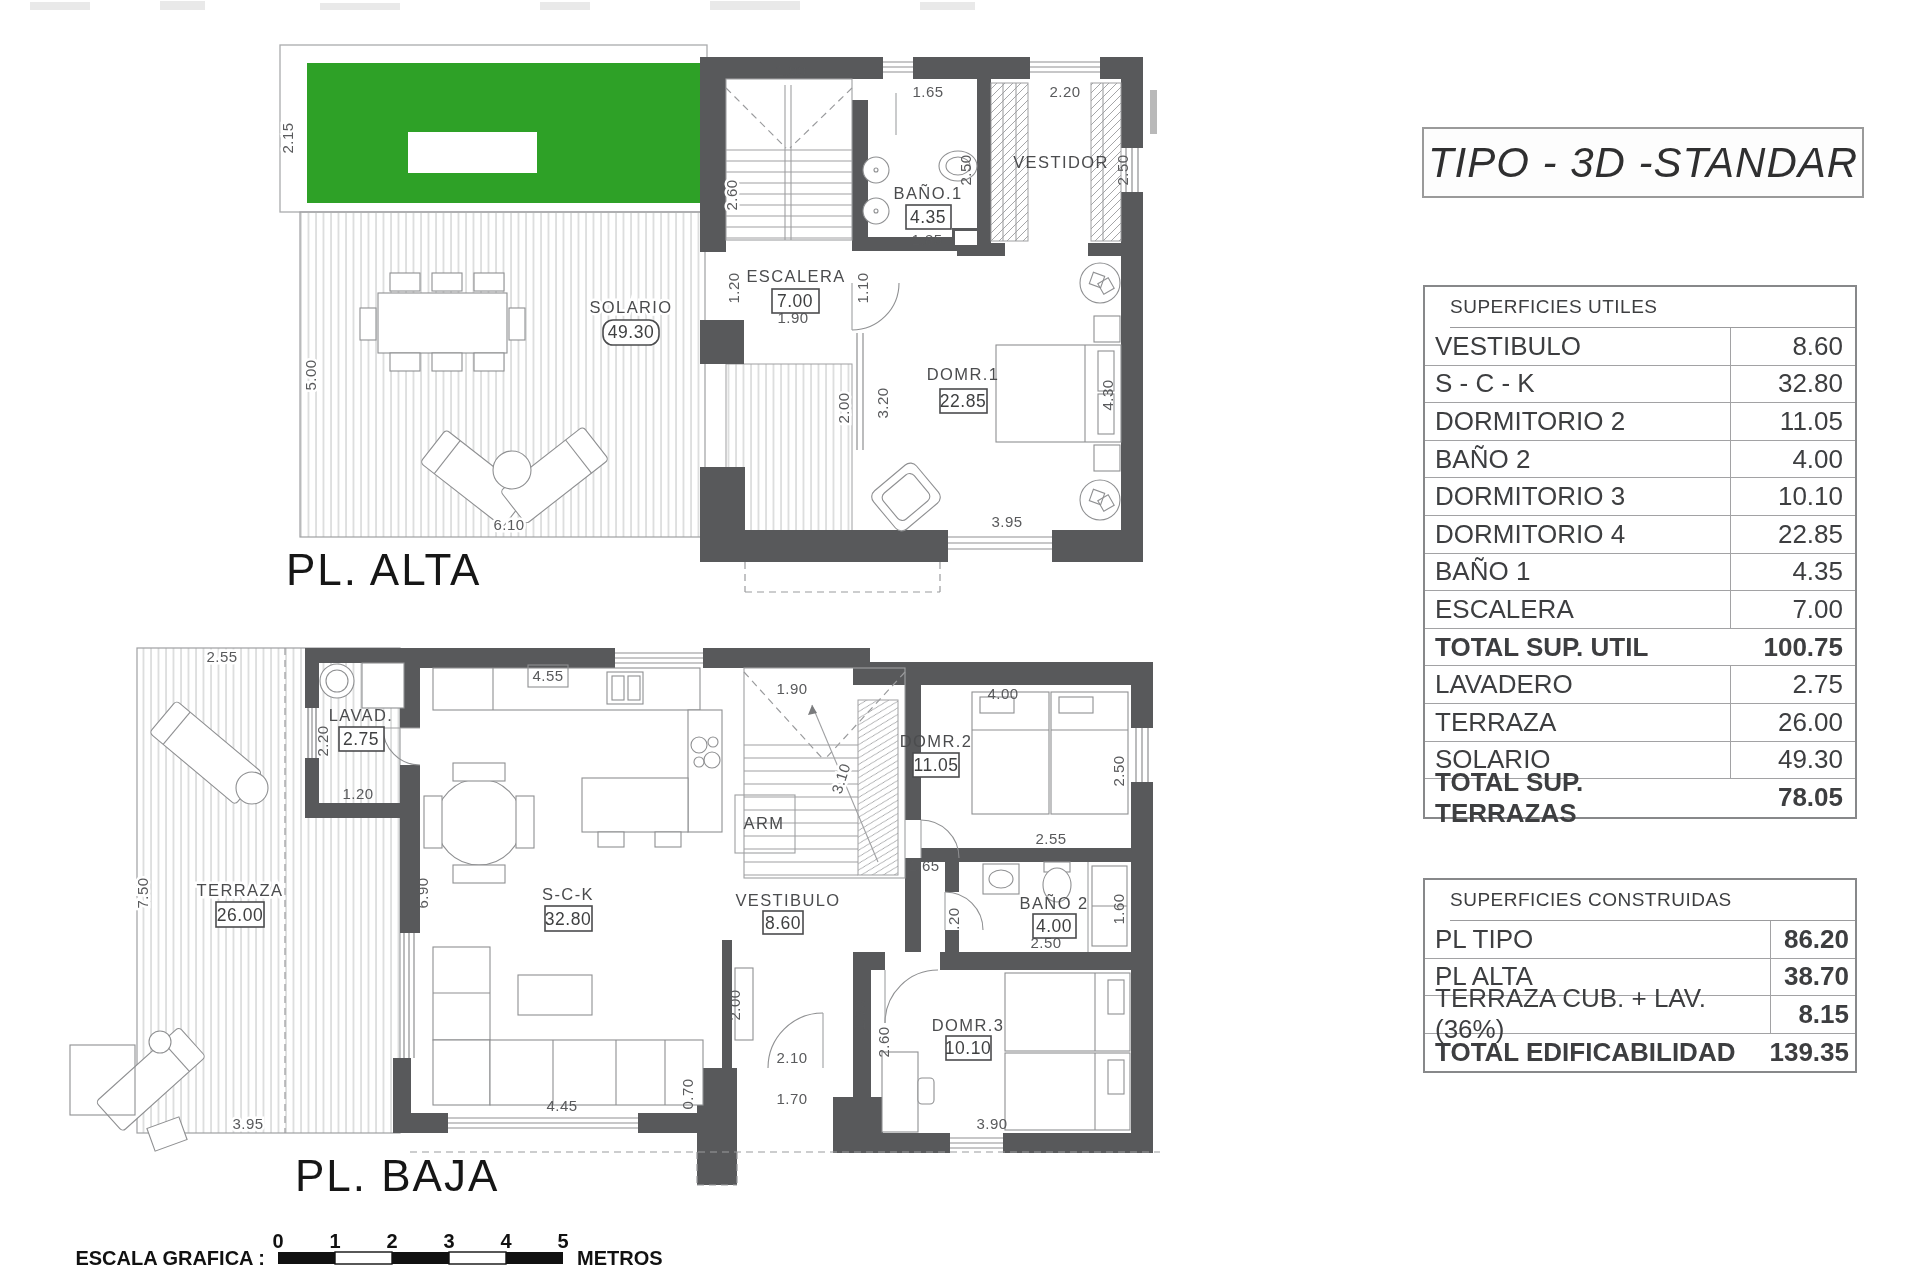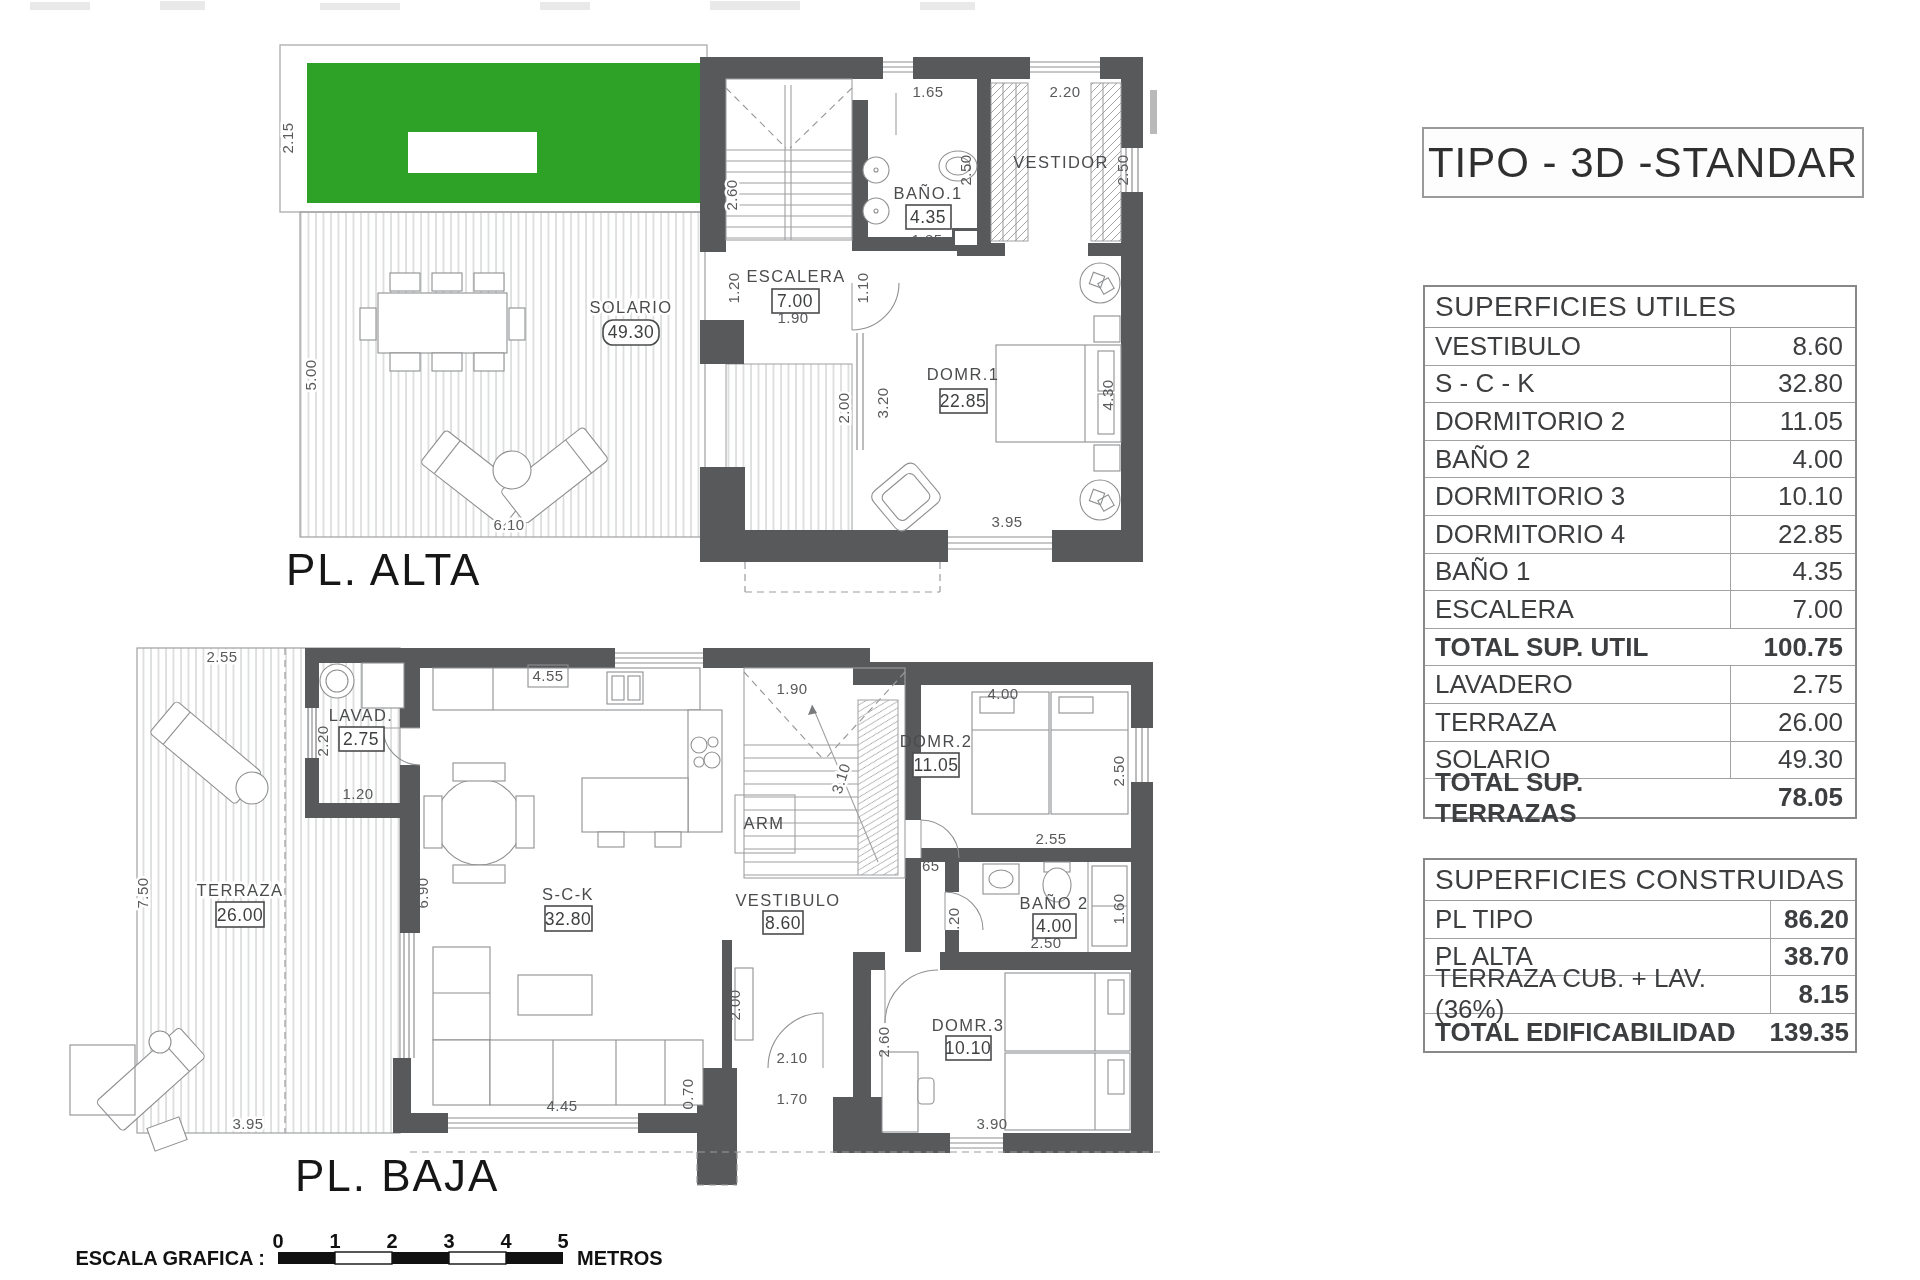--- a/index.html
+++ b/index.html
@@ -15,26 +15,26 @@
   .sb{font-size:20px;font-weight:bold;fill:#111;}
   .thinln{stroke:#9fa0a2;stroke-width:1.1;fill:none;}
   .furn{stroke:#8f9092;stroke-width:1.1;fill:#ffffff;}
   .furnn{stroke:#8f9092;stroke-width:1.1;fill:none;}
   .win{stroke:#8f9092;stroke-width:1.2;fill:none;}
   .dash{stroke:#9a9b9d;stroke-width:1.2;fill:none;stroke-dasharray:7 5;}
   .abox{fill:#ffffff;stroke:#4b4c4e;stroke-width:1.6;}
   
   .titlebox{position:absolute;left:1422px;top:127px;width:438px;height:67px;border:2px solid #9a9a9a;
             display:flex;align-items:center;justify-content:center;font-size:42px;color:#2f2f30;
-            letter-spacing:1px;background:#fdfdfd;}
+            letter-spacing:1px;background:#fdfdfd;font-style:italic;}
   
   .tbl{position:absolute;left:1423px;width:434px;background:#fff;border:2px solid #87888a;
        color:#3d3e40;box-sizing:border-box;}
-  .tbl .hdr{height:41px;display:flex;align-items:center;padding-left:10px;font-size:28px;
-            letter-spacing:.5px;border-bottom:1px solid #9b9b9d;box-sizing:border-box;}
+  .tbl .hdr{height:41px;display:flex;align-items:center;font-size:19px;
+            letter-spacing:.5px;border-bottom:1px solid #9b9b9d;box-sizing:border-box;margin-left:25px;}
   .row{display:flex;border-bottom:1px solid #a2a2a4;box-sizing:border-box;}
   .tbl-utiles .row{height:37.6px;}
   .tbl-constr .row{height:37.5px;}
   .row:last-child{border-bottom:none;}
   .row .lbl{flex:1;display:flex;align-items:center;padding-left:10px;font-size:26px;}
   .row .val{display:flex;align-items:center;justify-content:flex-end;padding-right:12px;font-size:26px;
             border-left:1px solid #a2a2a4;box-sizing:border-box;}
   .tbl-utiles .row .val{width:125px;}
   .tbl-constr .row .val{width:85px;padding-right:6px;font-weight:bold;}
   .row.total{font-weight:bold;}
@@ -511,21 +511,21 @@
     <div class="row">
         <div class="lbl">SOLARIO</div>
         <div class="val">49.30</div>
       </div>
     <div class="row total">
         <div class="lbl">TOTAL SUP. TERRAZAS</div>
         <div class="val">78.05</div>
       </div>
   </div>
 
-  <div class="tbl tbl-constr" style="top:858px;">
+  <div class="tbl tbl-constr" style="top:878px;">
     <div class="hdr">SUPERFICIES CONSTRUIDAS</div>
     <div class="row">
         <div class="lbl">PL TIPO</div>
         <div class="val">86.20</div>
       </div>
     <div class="row">
         <div class="lbl">PL ALTA</div>
         <div class="val">38.70</div>
       </div>
     <div class="row">

